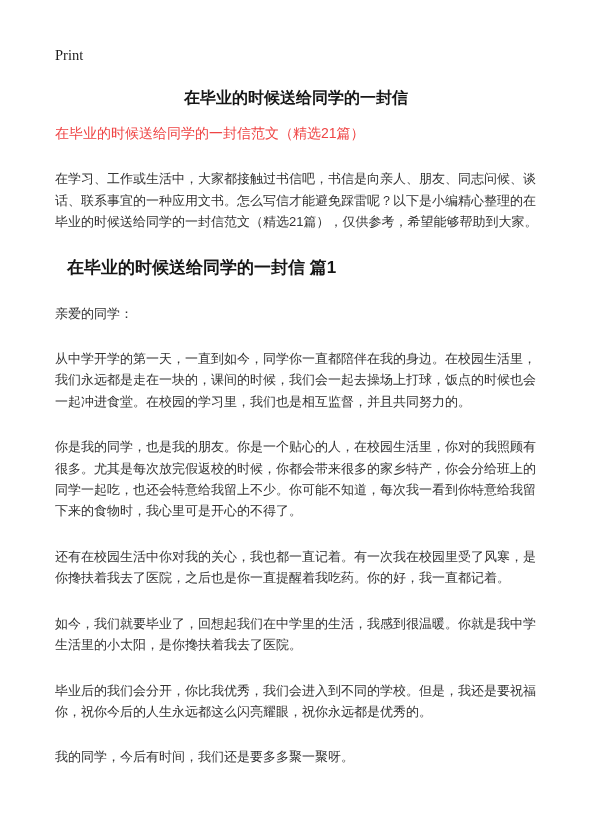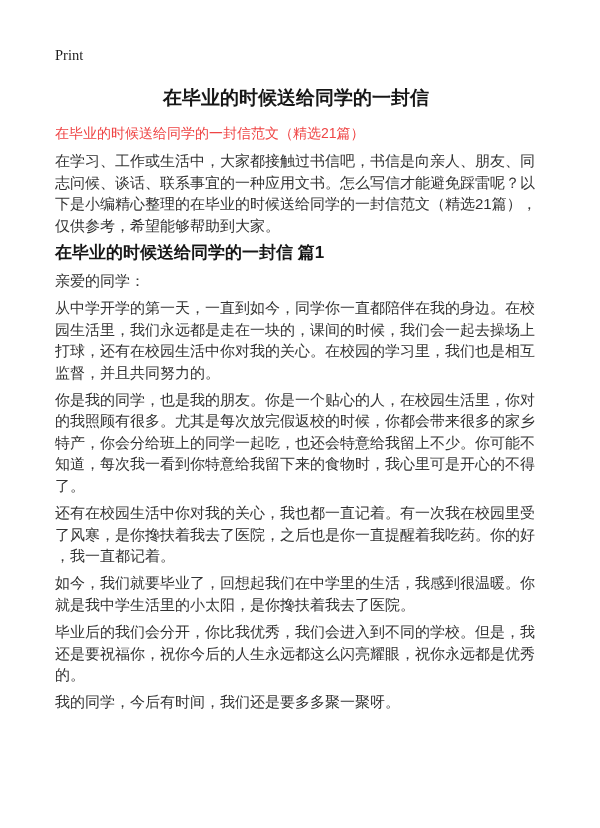--- a/index.html
+++ b/index.html
@@ -20,69 +20,69 @@
   }
   .print-label {
     font-family: "Liberation Serif", "DejaVu Serif", serif;
     font-size: 14.5px;
     line-height: 16px;
     color: #1f1f1f;
     display: inline-block;
     cursor: pointer;
   }
   .title {
-    font-size: 19px;
+    font-size: 16px;
     line-height: 24px;
     font-weight: 700;
     text-align: center;
     color: #161616;
     margin: 22px 0 0 0;
   }
   .subtitle {
     font-size: 14px;
     line-height: 21.4px;
     margin: 13px 0 0 0;
     color: #ef4444;
   }
   .body {
     width: 490px;
-    font-size: 15px;
+    font-size: 13px;
     line-height: 21.4px;
-    margin: 6px 0;
+    margin: 24px 0;
     color: #333333;
     line-break: anywhere;
     overflow-wrap: anywhere;
   }
   .section-heading {
     font-size: 17px;
     line-height: 22px;
     font-weight: 700;
     color: #161616;
-    margin: 4px 0 6px 0;
+    margin: 4px 0 6px 12px;
   }
 </style>
 </head>
 <body>
 
 <div class="page">
   <span class="print-label">Print</span>
 
   <h1 class="title">在毕业的时候送给同学的一封信</h1>
 
   <p class="subtitle">在毕业的时候送给同学的一封信范文（精选21篇）</p>
 
   <p class="body">在学习、工作或生活中，大家都接触过书信吧，书信是向亲人、朋友、同志问候、谈话、联系事宜的一种应用文书。怎么写信才能避免踩雷呢？以下是小编精心整理的在毕业的时候送给同学的一封信范文（精选21篇），仅供参考，希望能够帮助到大家。</p>
 
   <h2 class="section-heading">在毕业的时候送给同学的一封信 篇1</h2>
 
   <p class="body">亲爱的同学：</p>
 
 
 
-  <p class="body">从中学开学的第一天，一直到如今，同学你一直都陪伴在我的身边。在校园生活里，我们永远都是走在一块的，课间的时候，我们会一起去操场上打球，还有在校园生活中你对我的关心。在校园的学习里，我们也是相互监督，并且共同努力的。</p>
+  <p class="body">从中学开学的第一天，一直到如今，同学你一直都陪伴在我的身边。在校园生活里，我们永远都是走在一块的，课间的时候，我们会一起去操场上打球，饭点的时候也会一起冲进食堂。在校园的学习里，我们也是相互监督，并且共同努力的。</p>
 
   <p class="body">你是我的同学，也是我的朋友。你是一个贴心的人，在校园生活里，你对的我照顾有很多。尤其是每次放完假返校的时候，你都会带来很多的家乡特产，你会分给班上的同学一起吃，也还会特意给我留上不少。你可能不知道，每次我一看到你特意给我留下来的食物时，我心里可是开心的不得了。</p>
 
   <p class="body">还有在校园生活中你对我的关心，我也都一直记着。有一次我在校园里受了风寒，是你搀扶着我去了医院，之后也是你一直提醒着我吃药。你的好，我一直都记着。</p>
 
 
   <p class="body">如今，我们就要毕业了，回想起我们在中学里的生活，我感到很温暖。你就是我中学生活里的小太阳，是你搀扶着我去了医院。</p>
 
   <p class="body">毕业后的我们会分开，你比我优秀，我们会进入到不同的学校。但是，我还是要祝福你，祝你今后的人生永远都这么闪亮耀眼，祝你永远都是优秀的。</p>
 

